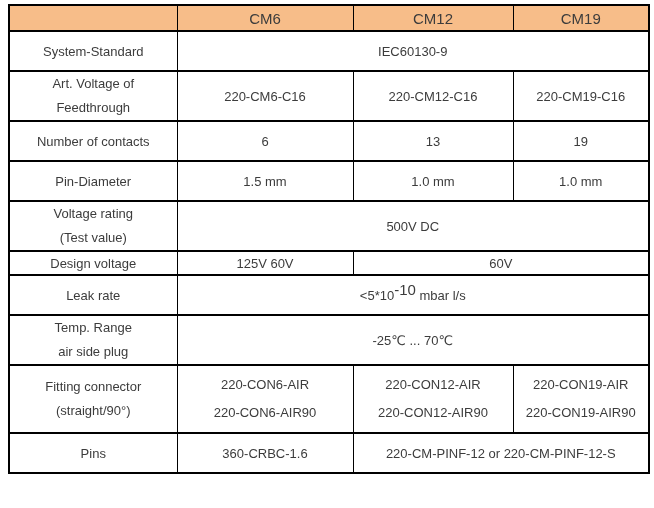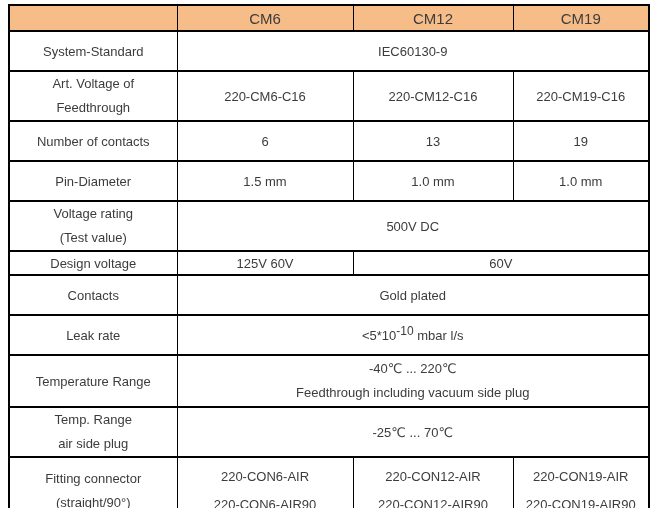--- a/index.html
+++ b/index.html
@@ -46,21 +46,21 @@
     height: 26px;
   }
   tr.h-sm  td, tr.h-sm  th { height: 40px; }
   tr.h-md  td, tr.h-md  th { height: 24px; }
   tr.h-2ln td, tr.h-2ln th { height: 48px; }
   tr.h-vr  td, tr.h-vr  th { height: 50px; }
   tr.h-tr  td, tr.h-tr  th { height: 52px; }
   tr.h-fit td, tr.h-fit th { height: 68px; }
   .line { line-height: 24px; }
   .fit-line { line-height: 28px; }
-  sup { font-size: 12px; vertical-align: super; line-height: 0; }
+  sup { font-size: 15px; vertical-align: super; line-height: 0; }
 </style>
 </head>
 <body>
 
 <div class="page">
   <table class="spec-table">
     <colgroup>
       <col style="width:168px">
       <col style="width:176px">
       <col style="width:160px">
@@ -112,39 +112,28 @@
       <td colspan="3">500V DC</td>
     </tr>
 
     <tr class="h-md">
       <td>Design voltage</td>
       <td>125V 60V</td>
       <td colspan="2">60V</td>
     </tr>
 
 
-    <tr class="h-sm">
-      <td>Contacts</td>
-      <td colspan="3">Gold plated</td>
-    </tr>
 
     <tr class="h-sm">
       <td>Leak rate</td>
       <td colspan="3">
         <span>&lt;5*10</span><sup>-10</sup><span> mbar l/s</span>
       </td>
     </tr>
 
-    <tr class="h-tr">
-      <td>Temperature Range</td>
-      <td colspan="3">
-        <div class="line">-40℃ ... 220℃</div>
-        <div class="line">Feedthrough including vacuum side plug</div>
-      </td>
-    </tr>
 
     <tr class="h-2ln">
       <td>
         <div class="line">Temp. Range</div>
         <div class="line">air side plug</div>
       </td>
       <td colspan="3">-25℃ ... 70℃</td>
     </tr>
 
     <tr class="h-fit">
@@ -159,16 +148,21 @@
       <td>
         <div class="fit-line">220-CON12-AIR</div>
         <div class="fit-line">220-CON12-AIR90</div>
       </td>
       <td>
         <div class="fit-line">220-CON19-AIR</div>
         <div class="fit-line">220-CON19-AIR90</div>
       </td>
     </tr>
 
+    <tr class="h-sm">
+      <td>Pins</td>
+      <td>360-CRBC-1.6</td>
+      <td colspan="2">220-CM-PINF-12 or 220-CM-PINF-12-S</td>
+    </tr>
 
   </tbody>
     </table>
 </div>
 
 </body></html>

